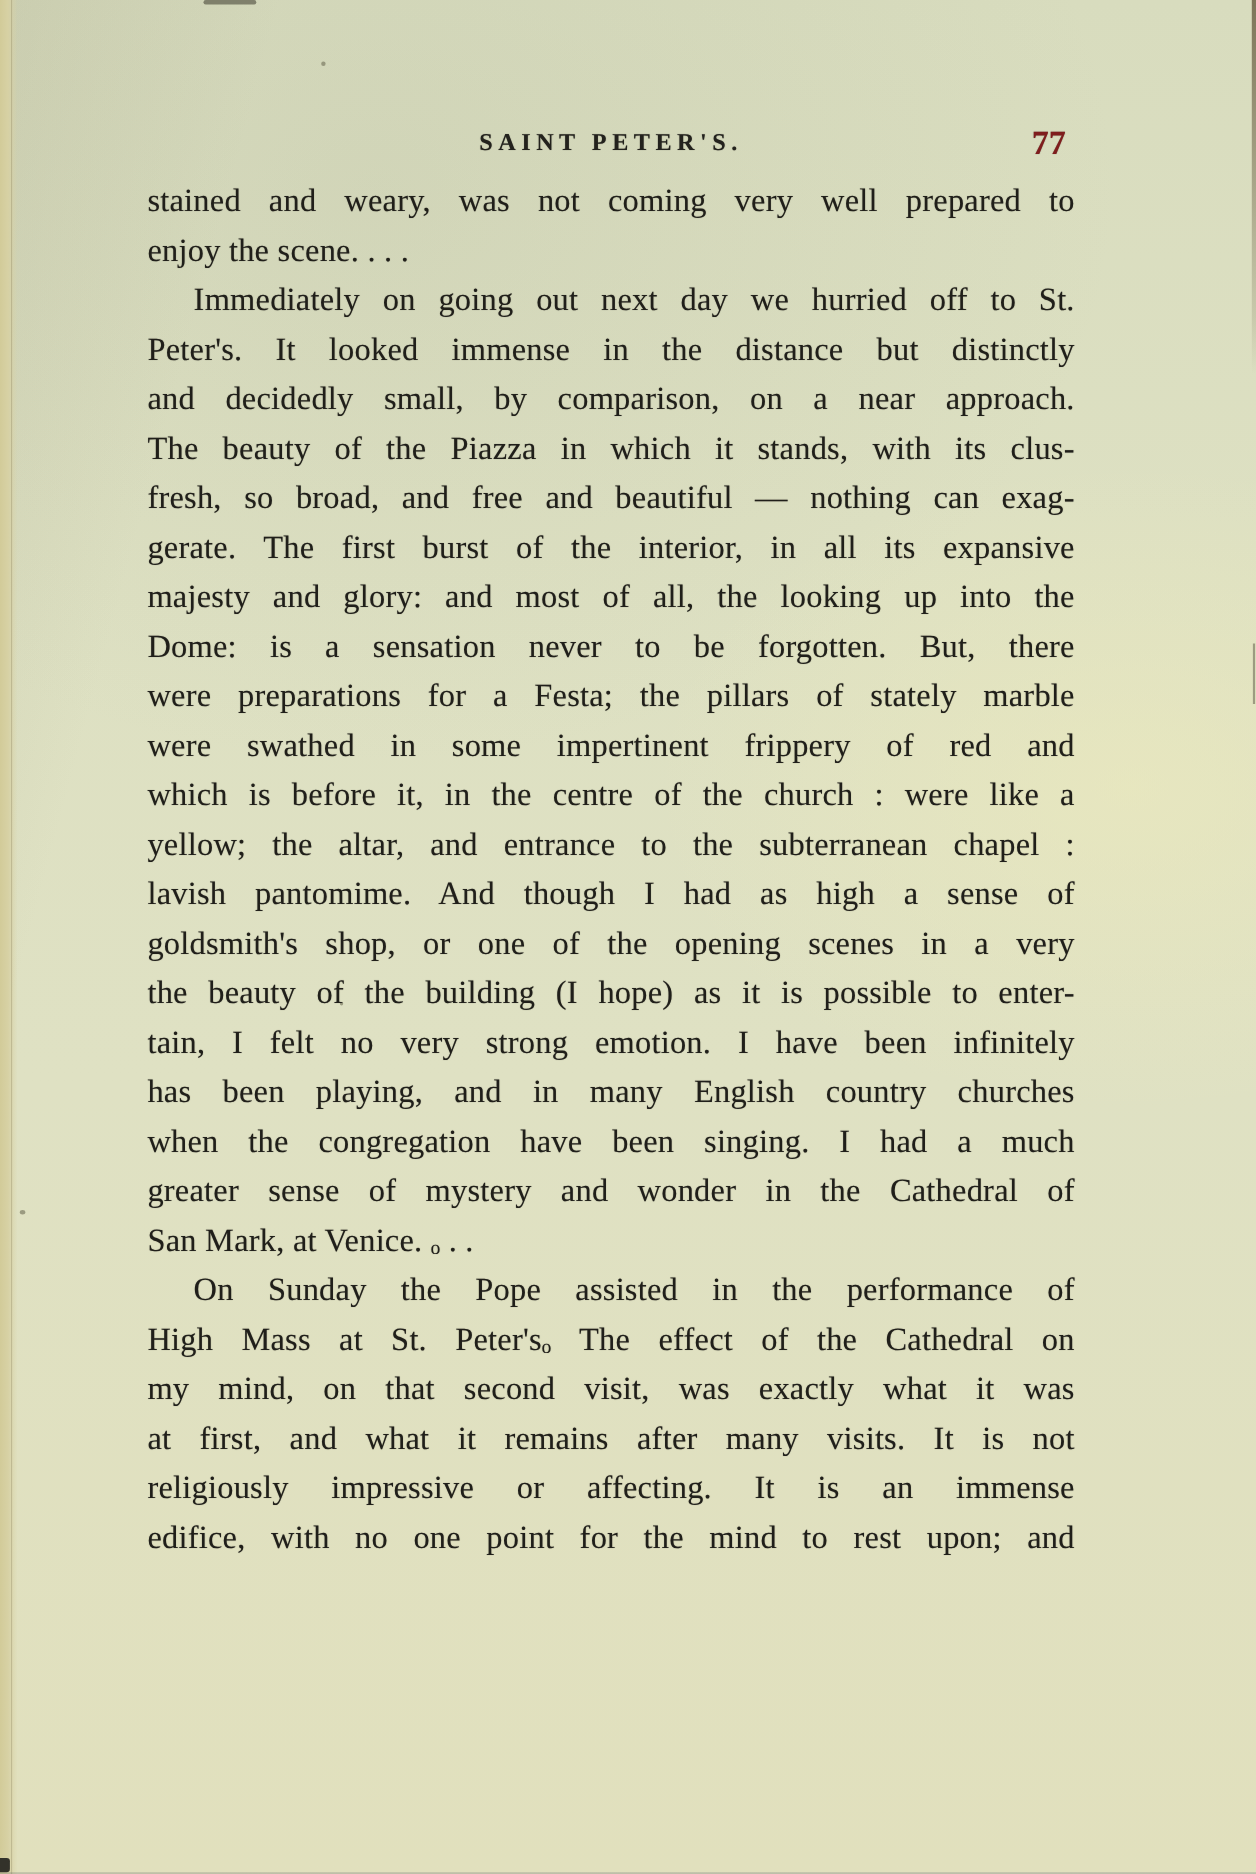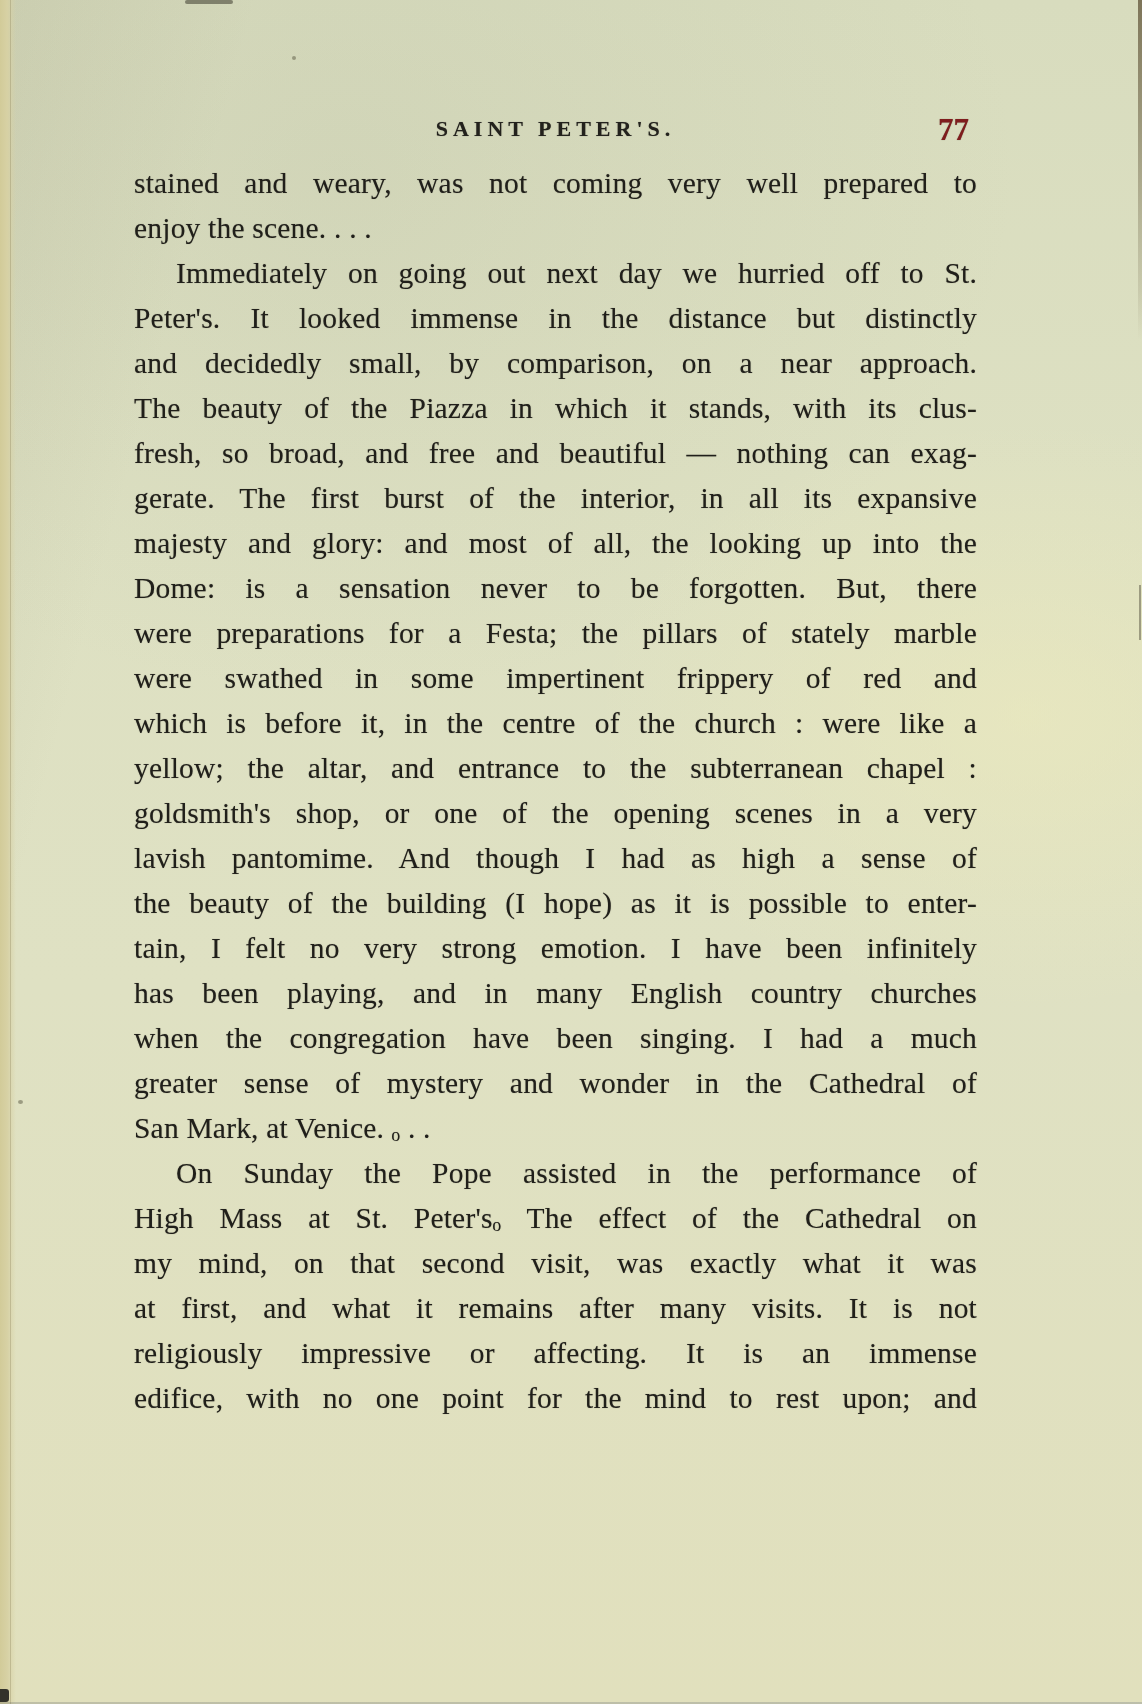--- a/index.html
+++ b/index.html
@@ -155,22 +155,22 @@
       <div class="line">and decidedly small, by comparison, on a near approach.</div>
       <div class="line">The beauty of the Piazza in which it stands, with its clus-</div>
       <div class="line">fresh, so broad, and free and beautiful — nothing can exag-</div>
       <div class="line">gerate. The first burst of the interior, in all its expansive</div>
       <div class="line">majesty and glory: and most of all, the looking up into the</div>
       <div class="line">Dome: is a sensation never to be forgotten. But, there</div>
       <div class="line">were preparations for a Festa; the pillars of stately marble</div>
       <div class="line">were swathed in some impertinent frippery of red and</div>
       <div class="line">which is before it, in the centre of the church : were like a</div>
       <div class="line">yellow; the altar, and entrance to the subterranean chapel :</div>
+      <div class="line">lavish pantomime. And though I had as high a sense of</div>
       <div class="line">goldsmith's shop, or one of the opening scenes in a very</div>
-      <div class="line">lavish pantomime. And though I had as high a sense of</div>
       <div class="line">the beauty of the building (I hope) as it is possible to enter-</div>
       <div class="line">tain, I felt no very strong emotion. I have been infinitely</div>
       <div class="line">has been playing, and in many English country churches</div>
       <div class="line">when the congregation have been singing. I had a much</div>
       <div class="line">greater sense of mystery and wonder in the Cathedral of</div>
       <div class="line short-last">San Mark, at Venice. ₒ . .</div>
       <div class="line indent">On Sunday the Pope assisted in the performance of</div>
       <div class="line">High Mass at St. Peter'sₒ  The effect of the Cathedral on</div>
       <div class="line">my mind, on that second visit, was exactly what it was</div>
       <div class="line">at first, and what it remains after many visits. It is not</div>

